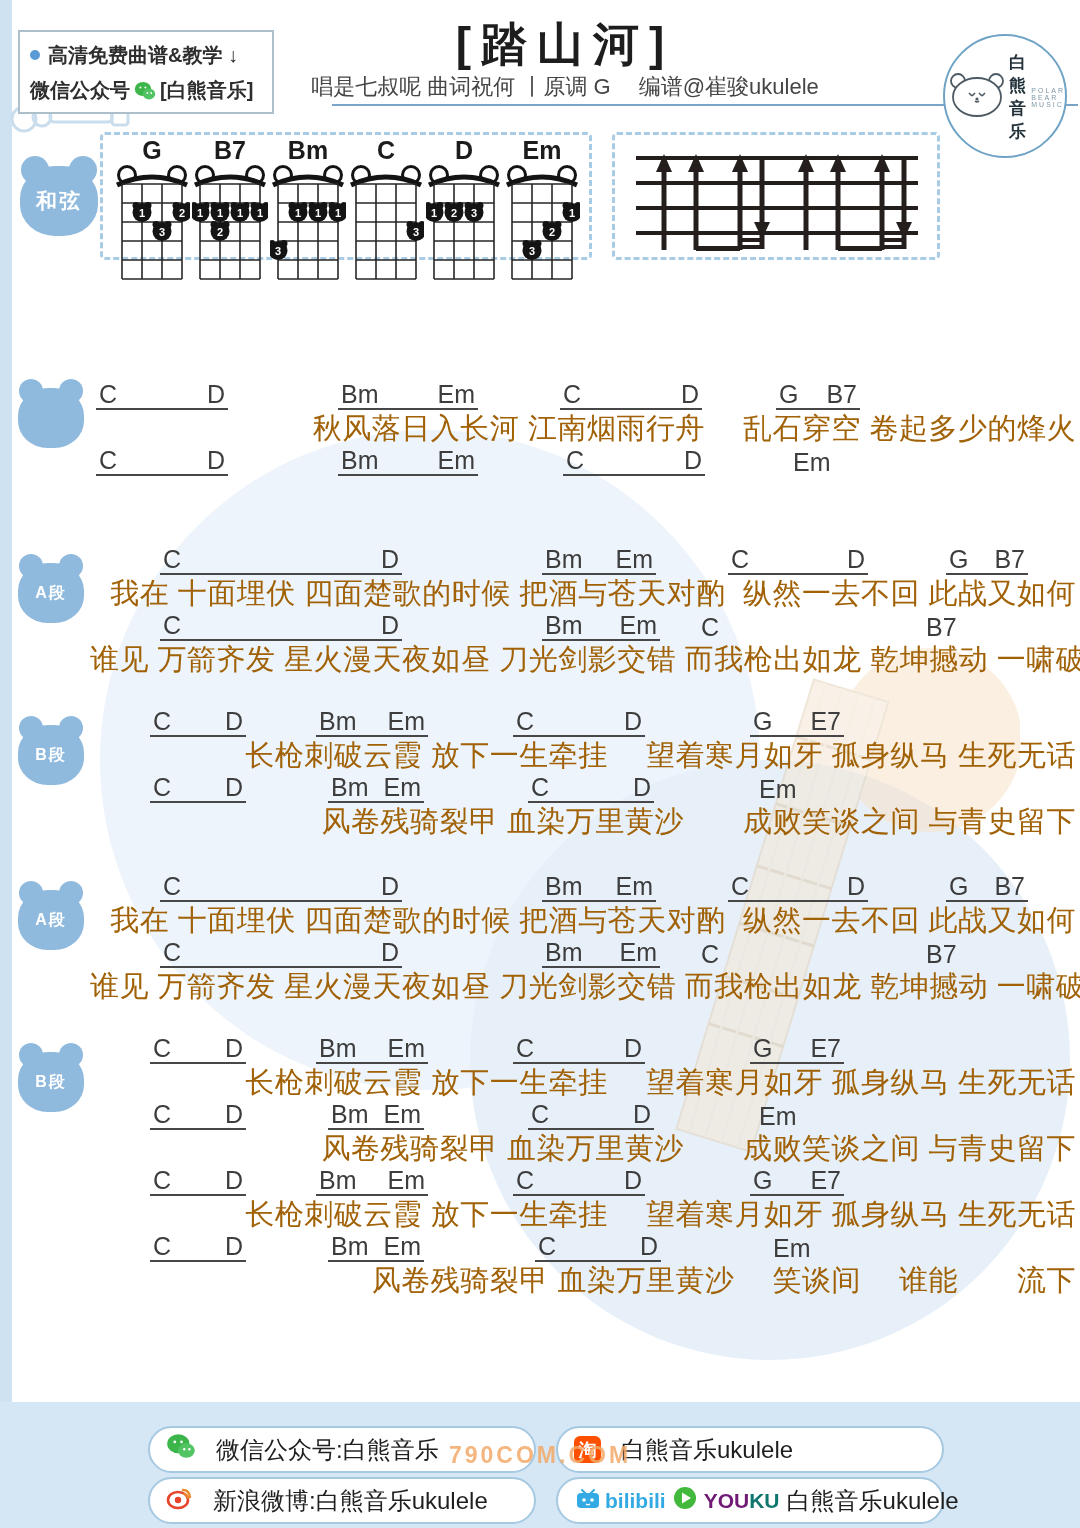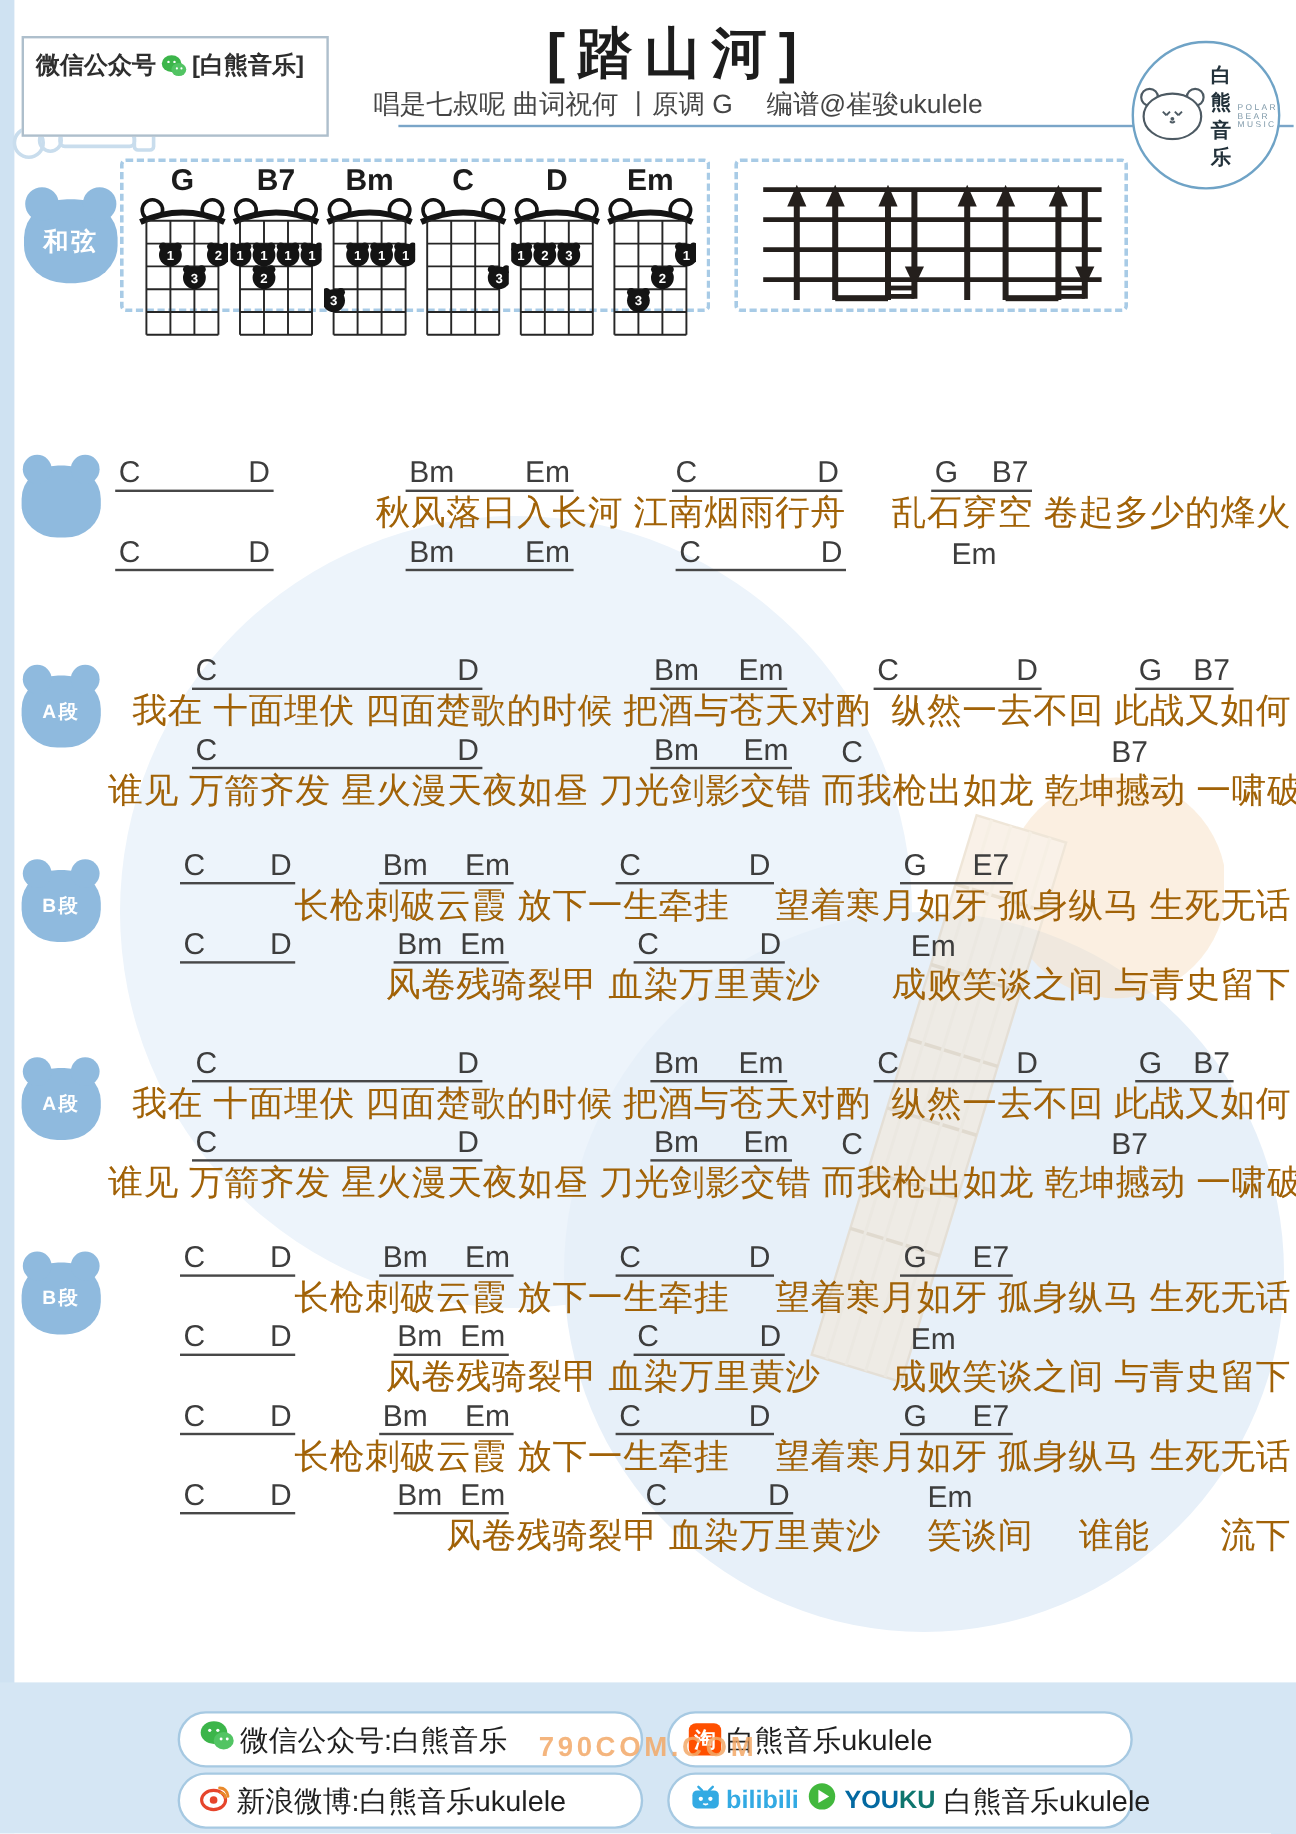--- a/index.html
+++ b/index.html
@@ -40,26 +40,26 @@
   .bear.big:before,.bear.big:after{width:28px;height:28px;top:-10px;}
   
   .section{position:absolute;left:90px;width:986px;z-index:2;}
   .chord-row{position:relative;height:31px;font-size:25px;color:#3d3d3d;}
   .cseg{position:absolute;bottom:1px;display:inline-flex;justify-content:space-between;
         border-bottom:2px solid #474747;padding:0 3px;line-height:1.1;box-sizing:border-box;}
   .cseg.nou{border-bottom:none;}
   .lyric-row{height:35px;font-size:29px;color:#a16207;white-space:pre;letter-spacing:.5px;line-height:34px;text-align:right;}
   
   .pill{position:absolute;height:47px;background:#fff;border:2px solid #a6c9e2;border-radius:26px;display:flex;
-        align-items:center;gap:4px;padding:0 16px;box-sizing:border-box;font-size:24px;color:#1f1f1f;z-index:3;white-space:nowrap;}
+        align-items:center;gap:20px;padding:0 16px;box-sizing:border-box;font-size:24px;color:#1f1f1f;z-index:3;white-space:nowrap;}
   .tao-ic{display:inline-flex;width:27px;height:27px;background:#ff5000;border-radius:6px;color:#fff;font-size:18px;
           align-items:center;justify-content:center;font-weight:bold;flex:none;}
   .bili-word{color:#33aae3;font-weight:bold;font-size:21px;margin-left:-4px;}
   .youku-word{font-weight:bold;font-size:21px;}
-  .youku-word .y1{color:#0369a1;}.youku-word .y2{color:#0f766e;}
+  .youku-word .y1{color:#701a75;}.youku-word .y2{color:#0f766e;}
   
   .watermark{position:absolute;left:0;top:1440px;width:100%;text-align:center;z-index:5;pointer-events:none;}
   .watermark .wm1{font-size:44px;font-weight:bold;color:#ef8f35;letter-spacing:6px;opacity:.88;}
   .watermark .wm2{font-size:23px;font-weight:bold;color:#f3a968;letter-spacing:3px;margin-top:2px;opacity:.85;}
 </style>
 </head>
 <body>
 
 <div id="page">
 
@@ -94,20 +94,21 @@
   <div class="guitar-outline">
     <svg width="130" height="34" viewBox="0 0 130 34" fill="none" stroke="#c9dded" stroke-width="3">
       <circle cx="18" cy="19" r="12"></circle>
         <circle cx="36" cy="17" r="9"></circle>
       <rect x="44" y="12" width="62" height="10" rx="4"></rect>
         <rect x="106" y="9" width="16" height="16" rx="3"></rect>
     </svg>
   </div>
 
   <div class="promo">
+    <div><span class="dot"></span><span>高清免费曲谱&amp;教学 ↓</span></div>
     <div><span>微信公众号</span><span class="wx-ic"><svg width="22" height="20" viewBox="0 0 22 20">
             <ellipse cx="9" cy="8" rx="8.2" ry="7" fill="#3cb54a"></ellipse>
             <ellipse cx="15" cy="13" rx="6.2" ry="5.4" fill="#52c463"></ellipse>
             <circle cx="6.4" cy="6.6" r="1" fill="#fff"></circle>
             <circle cx="11.4" cy="6.6" r="1" fill="#fff"></circle>
             <circle cx="13.4" cy="12" r="0.9" fill="#fff"></circle>
             <circle cx="17.2" cy="12" r="0.9" fill="#fff"></circle>
           </svg></span><span>[白熊音乐]</span></div>
   </div>
   <div class="title">[踏山河]</div>

